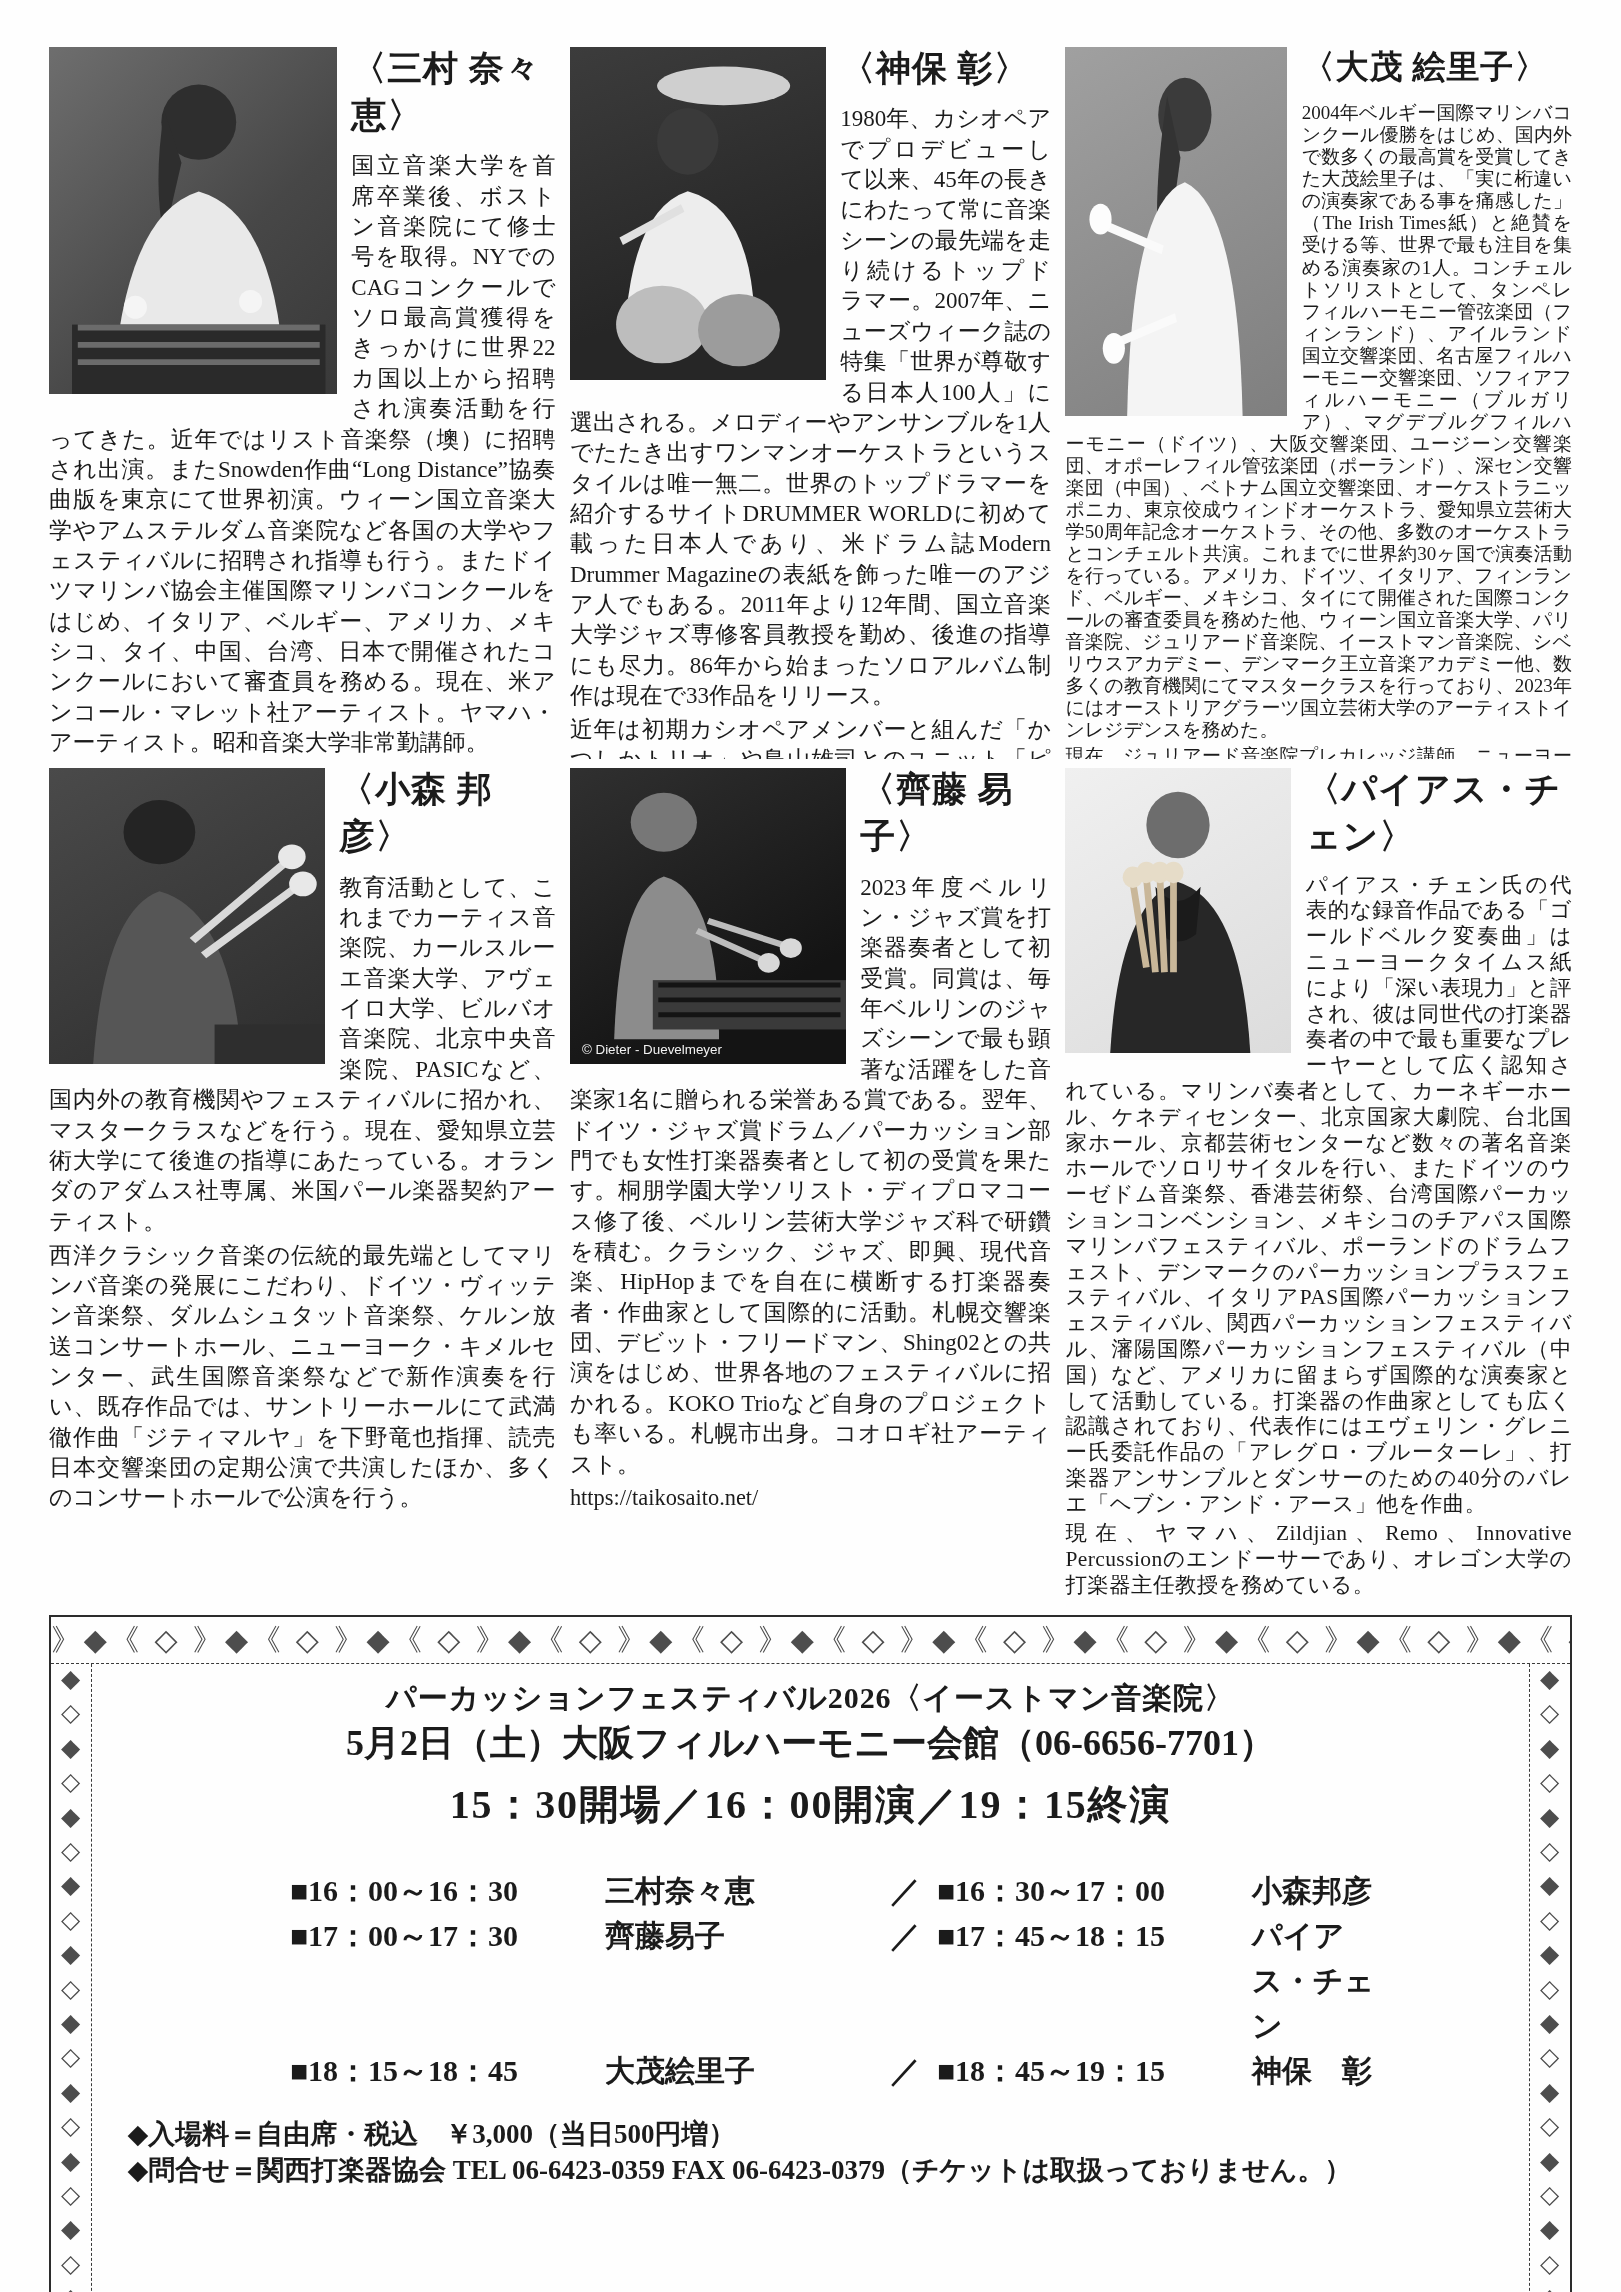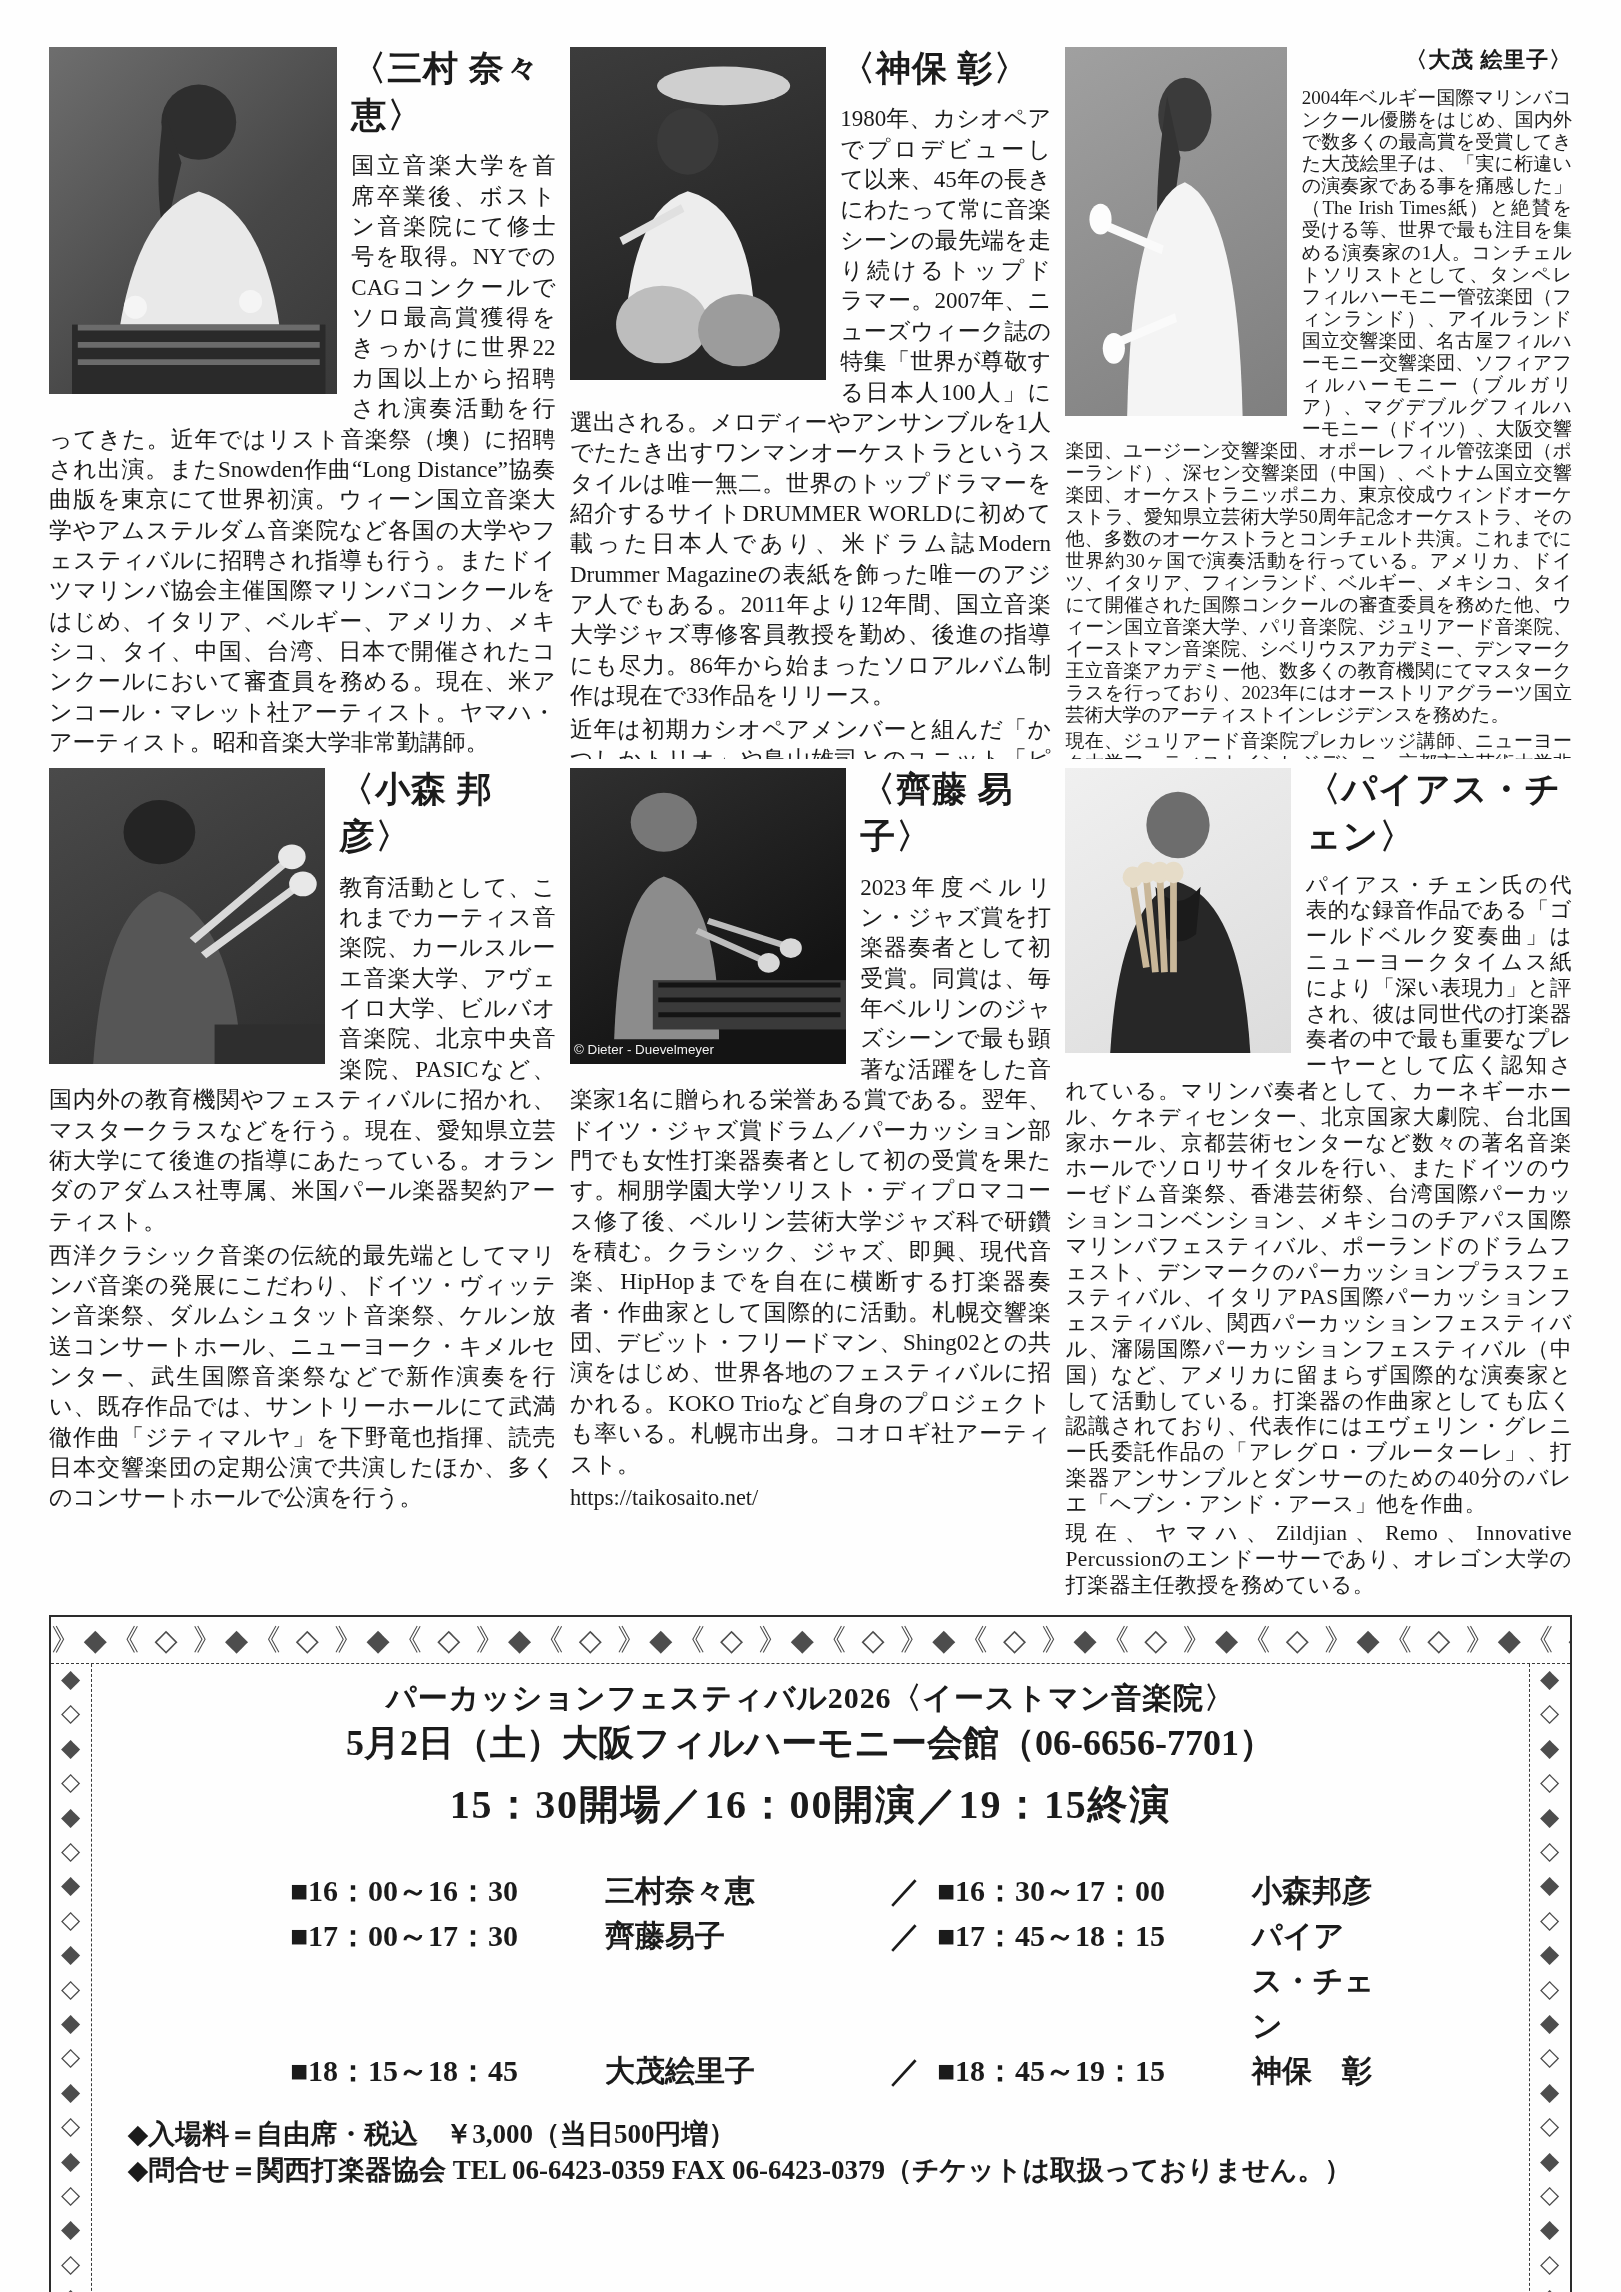--- a/index.html
+++ b/index.html
@@ -8,26 +8,26 @@
     width:1621px; min-height:2293px; background:#fefefe;
     font-family:"Liberation Serif","DejaVu Serif",serif; color:#1b1b1b;
   }
   .page { padding:43px 49px 27px; }
 
   
   .profiles { display:grid; grid-template-columns:1fr 0.95fr 1fr; gap:5.4px 14.3px; grid-template-rows:716px auto; }
   .profile { overflow:hidden; }
   .photo { float:left; margin:3.6px 14.3px 7.2px 0; position:relative; overflow:hidden; }
   .photo svg { position:absolute; inset:0; width:100%; height:100%; }
-  .credit { position:absolute; left:4px; bottom:7.2px; color:#f2f2f2; font-family:"Liberation Sans","DejaVu Sans",sans-serif; font-size:13.4px; }
+  .credit { position:absolute; left:12px; bottom:7.2px; color:#f2f2f2; font-family:"Liberation Sans","DejaVu Sans",sans-serif; font-size:13.4px; }
   .pname { font-size:35px; font-weight:700; margin:1.8px 0 12.5px; letter-spacing:0.9px; }
   .bio p { font-size:23px; line-height:1.32; text-align:justify; margin:0 0 3.6px; }
   .bio .url { font-size:22.4px; }
   .profile.small .bio p { font-size:19px; line-height:1.16; }
-  .profile.small .pname { font-size:22px;text-align:right; }
+  .profile.small .pname { font-size:33px; }
   .profile.mid .bio p { font-size:21.5px; line-height:1.2; letter-spacing:0.4px; }
 
   .ph-0 { width:288px; height:347px; background:linear-gradient(135deg,#6e6e6e,#474747 60%,#393939); }
   .ph-1 { width:256px; height:333px; background:linear-gradient(160deg,#3c3c3c,#262626 70%); }
   .ph-2 { width:222px; height:369px; background:linear-gradient(150deg,#a0a0a0,#7f7f7f); }
   .ph-3 { width:276px; height:296px; background:linear-gradient(150deg,#4a4a4a,#2d2d2d); }
   .ph-4 { width:276px; height:296px; background:linear-gradient(150deg,#303030,#141414 75%); }
   .ph-5 { width:226px; height:285px; background:linear-gradient(150deg,#f0f0f0,#dcdcdc); }
 
   

